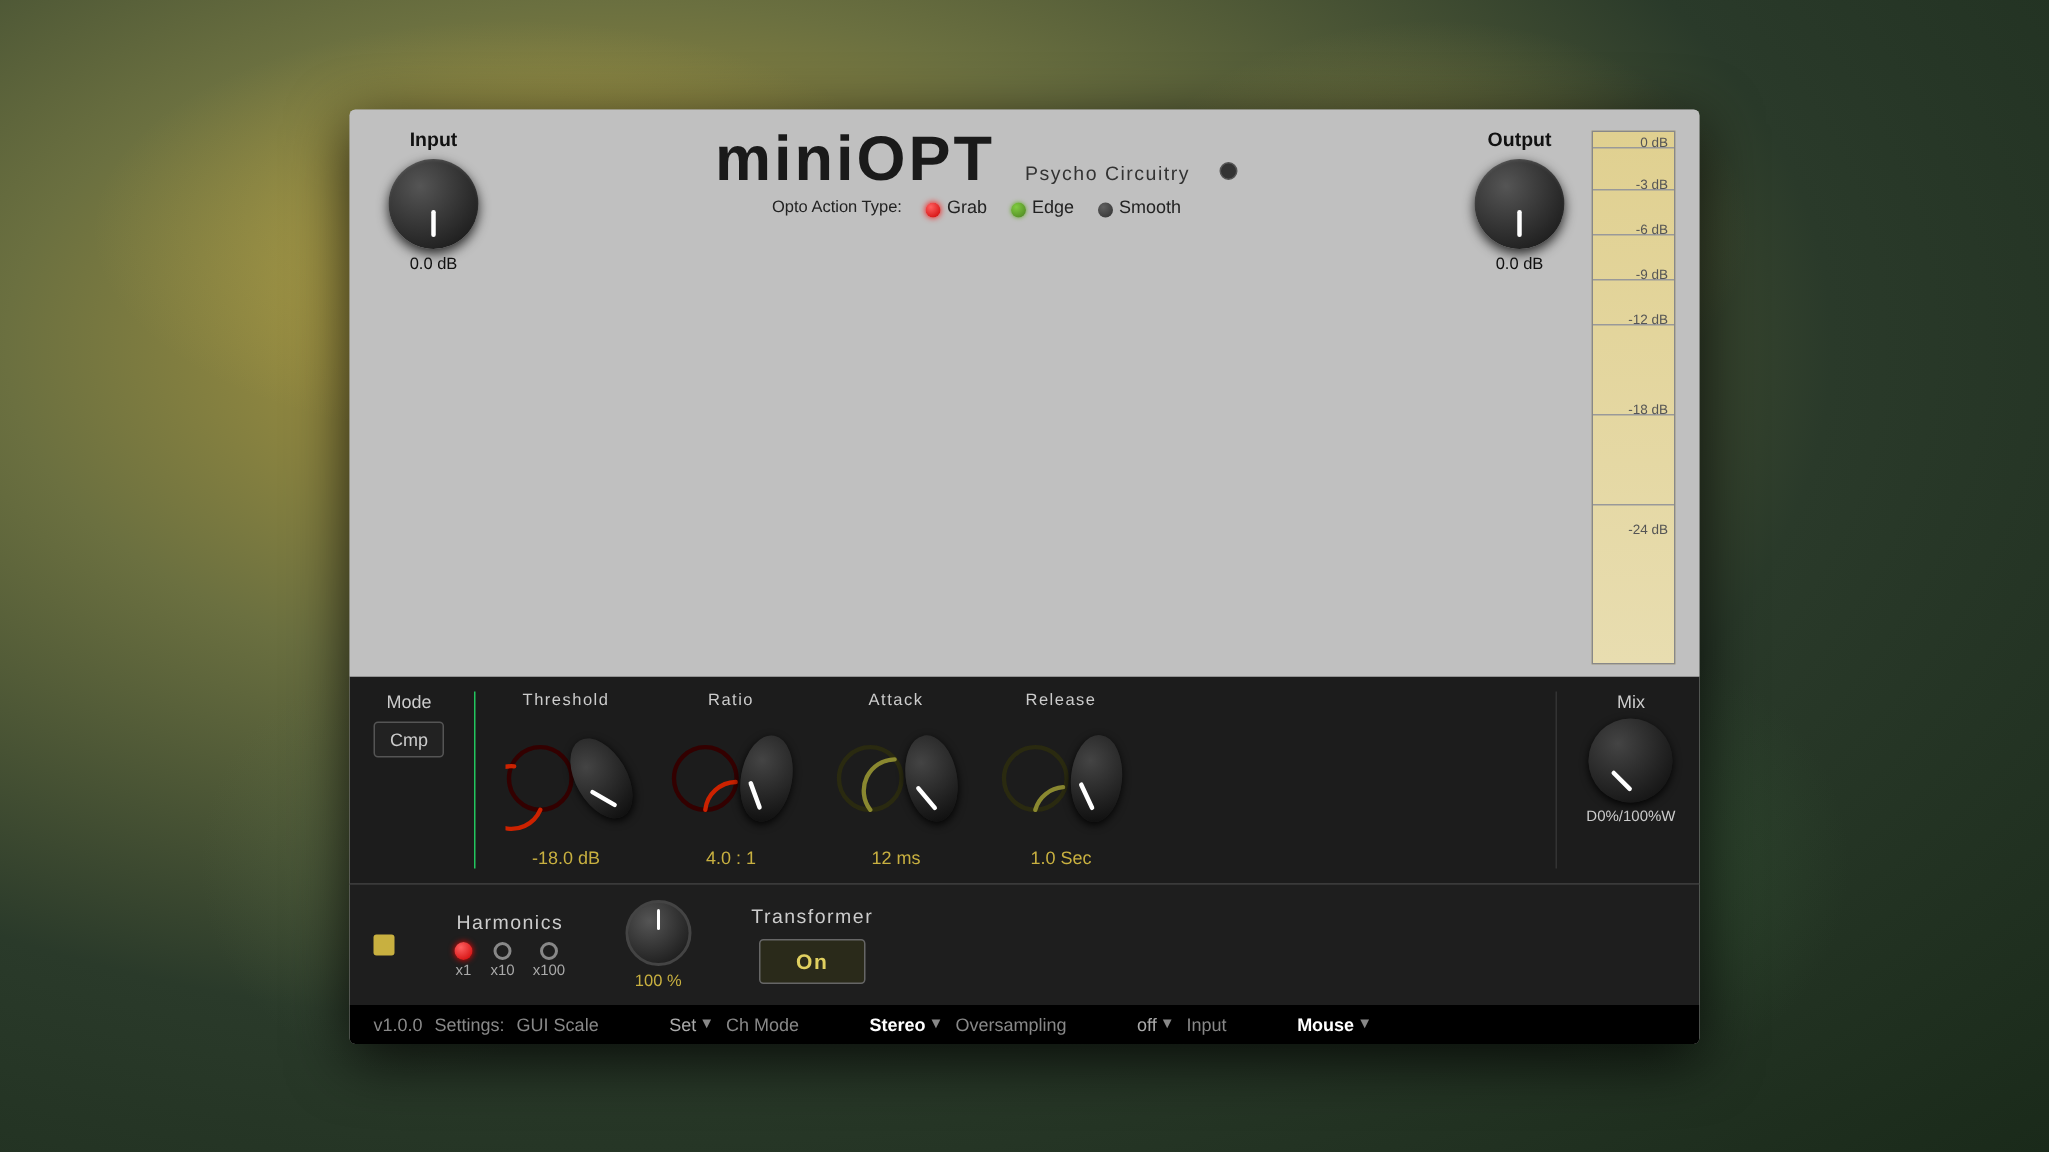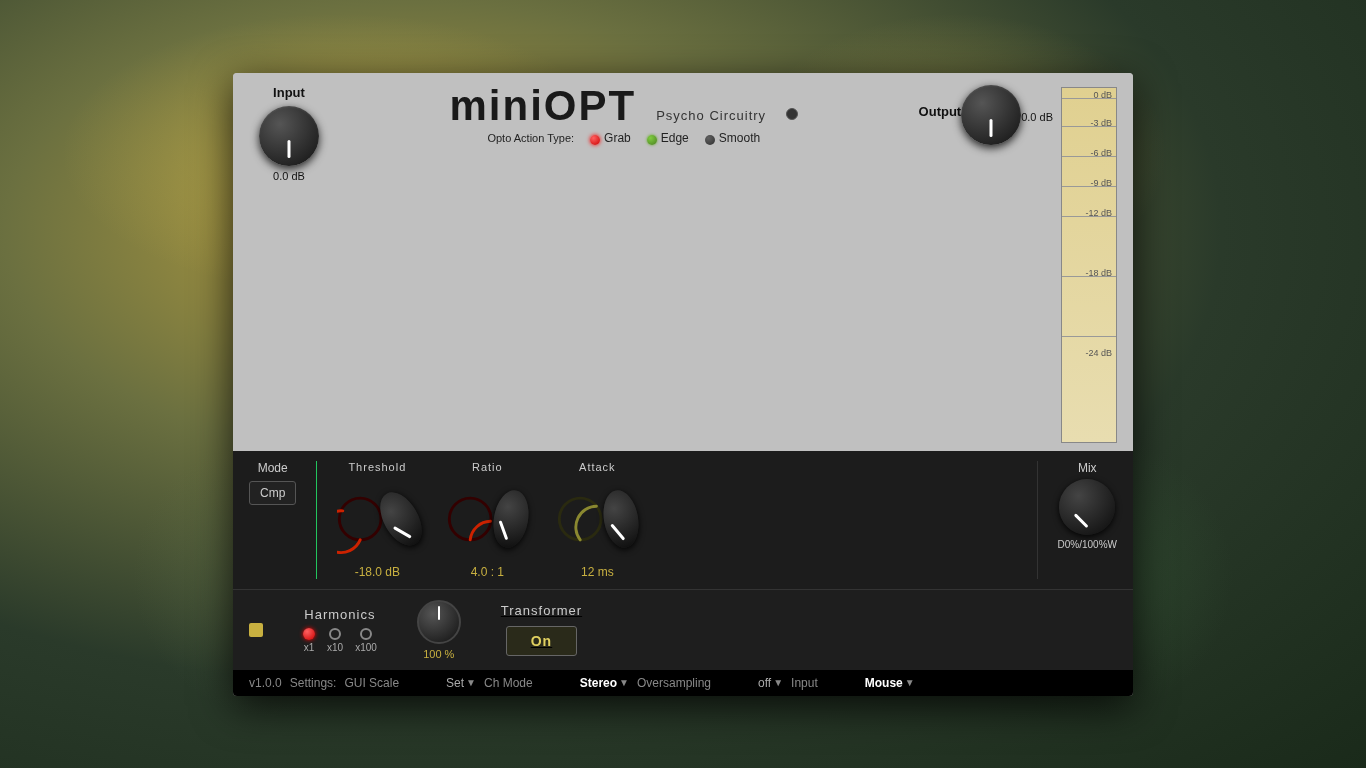--- a/index.html
+++ b/index.html
@@ -293,21 +293,20 @@
       color: #c8b040;
       font-size: 11px;
     }
 
     
     .transformer-section {
       display: flex;
       flex-direction: column;
       align-items: center;
       gap: 8px;
-      text-decoration: underline;
     }
     .transformer-title {
       color: #ccc;
       font-size: 13px;
       letter-spacing: 1px;
     }
     .transformer-btn {
       background: #2a2a1a;
       border: 1px solid #666;
       border-radius: 3px;
@@ -404,21 +403,21 @@
     
     .top-left { min-width: 80px; }
     .top-center {
       flex: 1;
       display: flex;
       flex-direction: column;
       align-items: center;
     }
     .top-right {
       display: flex;
-      flex-direction: row;
+      flex-direction: column;
       align-items: center;
       min-width: 80px;
     }
     .vu-container {
       width: 56px;
       height: 356px;
       background: #e8ddb0;
       border: 1px solid #888;
       position: relative;
       overflow: hidden;
@@ -588,20 +587,31 @@
         <div class="knob-wrap">
           <svg width="80" height="80" viewBox="0 0 80 80">
             <circle cx="40" cy="40" r="36" fill="none" stroke="#2a2a10" stroke-width="5"></circle>
             <path d="M 40 76 A 36 36 0 0 1 68 18" fill="none" stroke="#8a8830" stroke-width="5" stroke-linecap="round"></path>
           </svg>
           <div class="knob-inner" style="transform:rotate(-10deg);"></div>
         </div>
         <span class="knob-display">12 ms</span>
       </div>
 
+      <div class="knob-group">
+        <span class="knob-title">Release</span>
+        <div class="knob-wrap">
+          <svg width="80" height="80" viewBox="0 0 80 80">
+            <circle cx="40" cy="40" r="36" fill="none" stroke="#2a2a10" stroke-width="5"></circle>
+            <path d="M 40 76 A 36 36 0 0 1 72 50" fill="none" stroke="#8a8830" stroke-width="5" stroke-linecap="round"></path>
+          </svg>
+          <div class="knob-inner" style="transform:rotate(5deg);"></div>
+        </div>
+        <span class="knob-display">1.0 Sec</span>
+      </div>
 
     </div>
 
     <div style="display:flex;flex-direction:column;align-items:center;gap:4px;padding-left:20px;border-left:1px solid #333;margin-left:10px;">
       <span class="mix-label">Mix</span>
       <div class="mix-knob"></div>
       <span class="mix-value">D0%/100%W</span>
     </div>
 
   </div>

